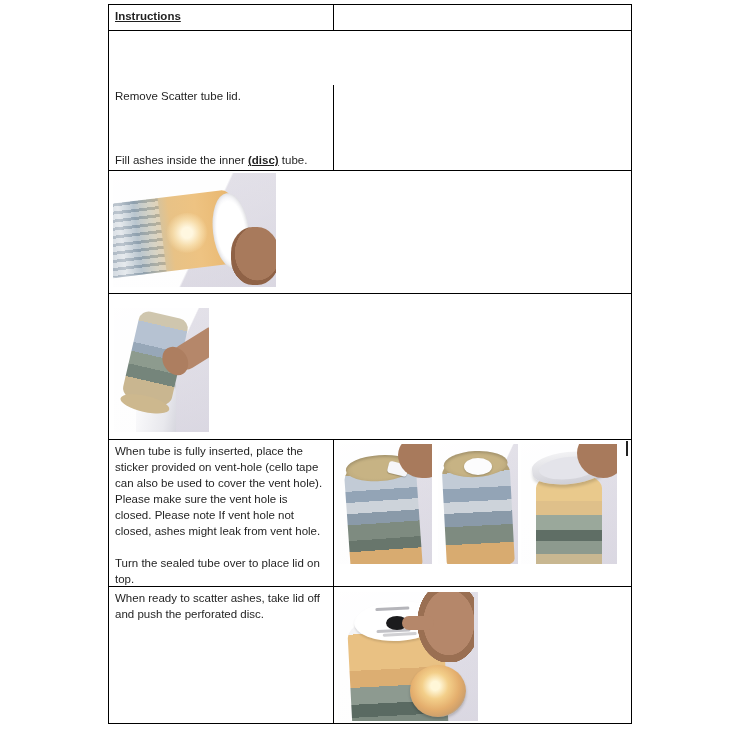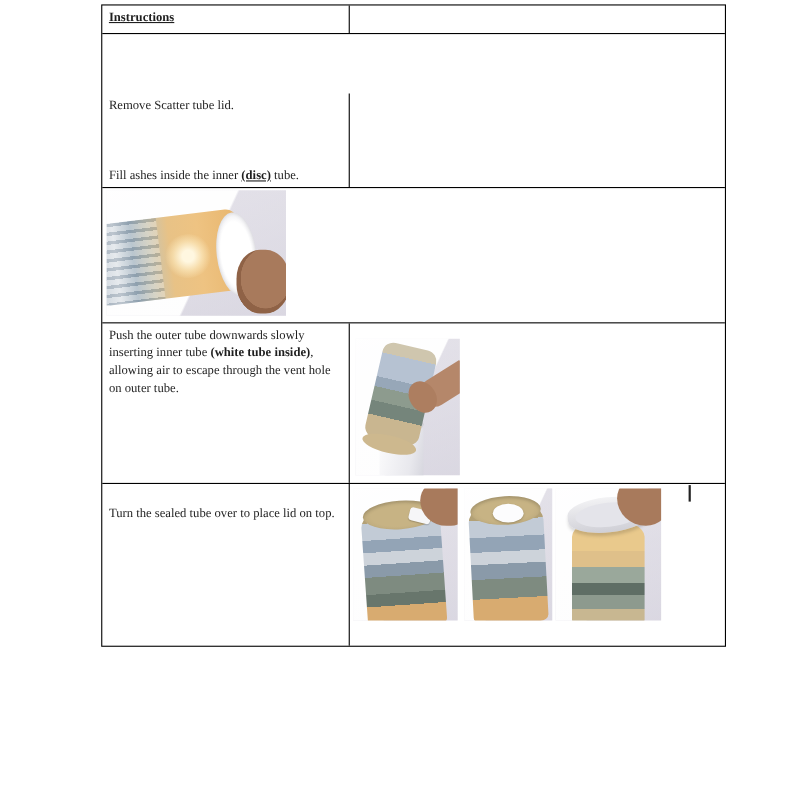--- a/index.html
+++ b/index.html
@@ -2,22 +2,22 @@
 <html><head>
 <meta charset="utf-8">
 <style>
   html,body{margin:0;padding:0;}
   body{
     width:732px;height:732px;position:relative;background:#ffffff;
     font-family:"Liberation Sans", sans-serif;color:#1f1f1f;overflow:hidden;
   }
   
   .doc-table{
-    position:absolute;left:92px;top:4px;width:568px;
-    border:1.5px solid #000;box-sizing:border-box;background:#fff;font-family:Liberation Serif, serif;
+    position:absolute;left:108px;top:4px;width:524px;
+    border:1.5px solid #000;box-sizing:border-box;background:#fff;
   }
   .t-row{display:flex;box-sizing:border-box;border-bottom:1.5px solid #000;}
   .t-row:last-child{border-bottom:none;}
   .row-header{height:26px;}
   .row-1{height:140px;align-items:flex-end;}
   .row-2{height:123px;}
   .row-3{height:146px;}
   .row-4{height:147px;}
   .row-5{height:136px;}
   .cell-text{
@@ -276,50 +276,62 @@
         <div class="photo photo-glue" title="Applying PVA glue inside the open end of the printed outer tube">
           <div class="part part-tube"></div>
           <div class="part part-open-end"></div>
           <div class="part part-glue-stick"></div>
           <div class="part part-hand"></div>
         </div>
       </div>
   </div>
 
   <div class="t-row row-3">
-    <div class="cell-text">
-        <div class="para"><span>Push the outer tube downwards slowly inserting inner tube </span><span style="font-weight: 700;">(white tube inside)</span><span>, allowing air to escape through the vent hole on outer tube.</span></div>
-      </div>
     <div class="cell-photos">
         <div class="photo photo-insert" title="Pushing the printed outer tube down over the standing white inner tube">
           <div class="part part-white-tube"></div>
           <div class="part part-printed-tube"></div>
           <div class="part part-arm"></div>
         </div>
       </div>
   </div>
 
   <div class="t-row row-4">
     <div class="cell-text">
+        <div class="para"><span>When tube is fully inserted, place the sticker provided on vent-hole (cello tape can also be used to cover the vent hole). Please make sure the vent hole is closed. Please note If vent hole not closed, ashes might leak from vent hole.</span></div>
         <div class="para">&nbsp;</div>
         <div class="para"><span>Turn the sealed tube over to place lid on top.</span></div>
       </div>
     <div class="cell-photos">
         <div class="photo photo-sticker-hand" title="Hand placing sticker over the vent hole">
           <div class="part part-tube"></div>
           <div class="part part-hand"></div>
         </div>
         <div class="photo photo-sticker-done" title="White sticker applied over the vent hole">
           <div class="part part-tube"></div>
           <div class="part part-sticker"></div>
         </div>
         <div class="photo photo-lid-on" title="Turning tube over and placing the lid on top">
           <div class="part part-tube"></div>
           <div class="part part-lid"></div>
           <div class="part part-hand"></div>
         </div>
       </div>
   </div>
 
+  <div class="t-row row-5">
+    <div class="cell-text">
+        <div class="para"><span>When ready to scatter ashes, take lid off and push the perforated disc.</span></div>
+      </div>
+    <div class="cell-photos">
+        <div class="photo photo-push-disc" title="Finger pushing the perforated disc open, lid lying beside the tube">
+          <div class="part part-tube"></div>
+          <div class="part part-top-disc"></div>
+          <div class="part part-hole"></div>
+          <div class="part part-hand"></div>
+          <div class="part part-lid-flat"></div>
+        </div>
+      </div>
+  </div>
 
 </div>
 
 <div class="caret"></div>
 
 </body></html>

